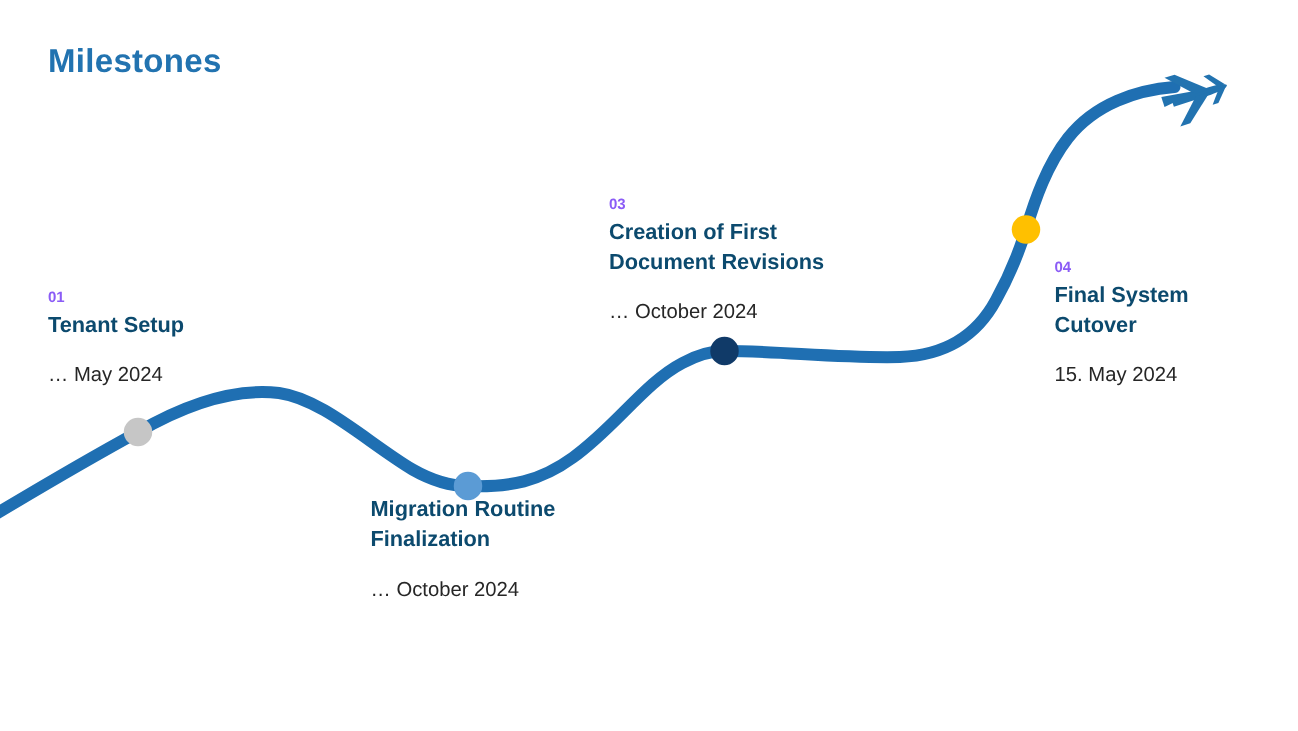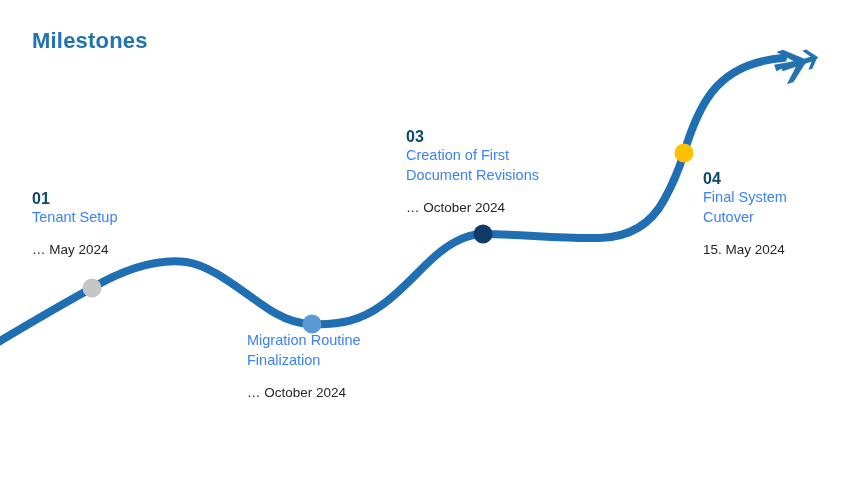--- a/index.html
+++ b/index.html
@@ -33,29 +33,29 @@
     left: 0;
     top: 0;
     width: 865px;
     height: 487px;
   }
   .milestone {
     position: absolute;
     white-space: nowrap;
   }
   .m-num {
-    font-size: 16px;
+    font-size: 10px;
     font-weight: bold;
-    color: #0c4a6e;
+    color: #8b5cf6;
     line-height: 17px;
   }
   .m-title {
     font-size: 14.5px;
-    font-weight: normal;
-    color: #3b82f6;
+    font-weight: bold;
+    color: #0c4a6e;
     line-height: 20px;
   }
   .m-date {
     font-size: 13.5px;
     font-weight: normal;
     color: #262626;
     line-height: 20px;
     margin-top: 13px;
   }
   #ms-01 { left: 32px; top: 190px; }

